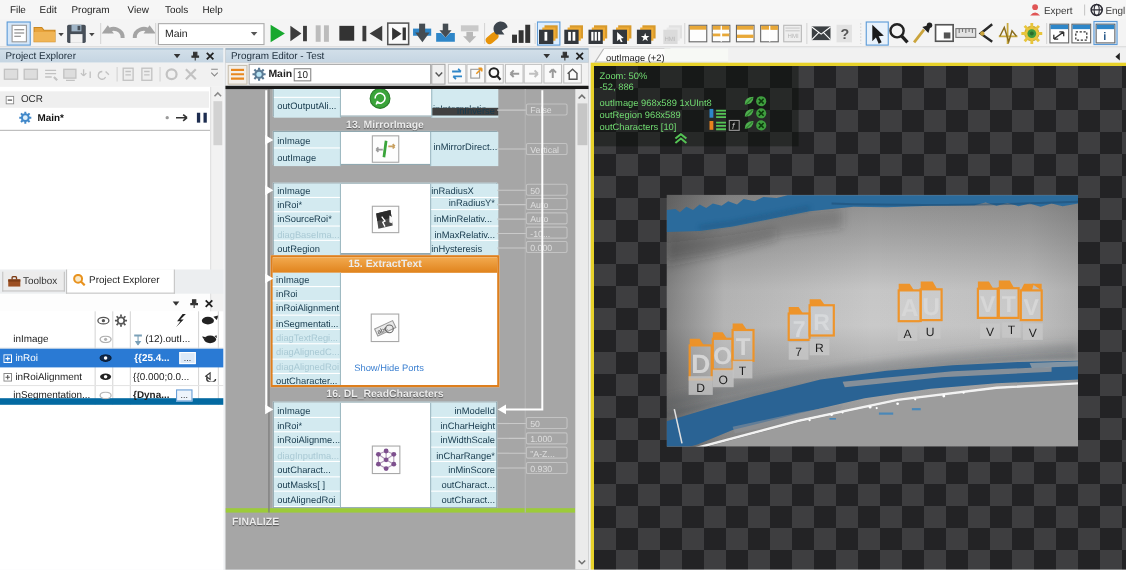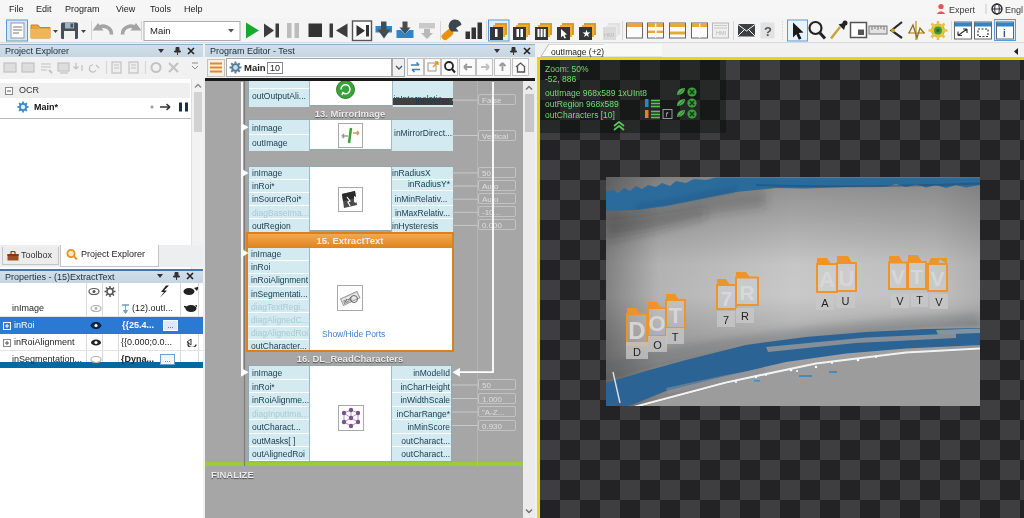--- a/index.html
+++ b/index.html
@@ -320,21 +320,20 @@
   </div>
   <div class="abs" style="left:60px;top:0;width:99px;height:22px;background:#fff;border:1px solid #c4c4c4;border-top:none">
    <svg class="abs" style="left:5px;top:4px" width="12" height="11" viewBox="0 0 12 11">
           <circle cx="5" cy="4.5" r="3.6" fill="#f9e9c8" stroke="#e8921e" stroke-width="1.8"></circle>
           <line x1="7.8" y1="7.2" x2="11" y2="10.4" stroke="#e8921e" stroke-width="2"></line>
         </svg>
    <span class="abs" style="left:20px;top:4px;color:#222">Project Explorer</span>
   </div>
  </div>
 
- <div class="ttl abs" style="left:0;top:225px;width:203px;height:14px;border-top:2px solid #4a76a8">Properties - (15)ExtractText</div>
  <svg class="abs" style="left:151px;top:227px" width="48" height="10" viewBox="0 0 48 10">
   <path d="M6 3 L12 3 L9 7 Z" fill="#333"></path>
   <path d="M24 1.5 L27 1.5 L27 5 L28.5 5 L28.5 6 L22.5 6 L22.5 5 L24 5 Z M25.5 6 L25.5 9" stroke="#333" fill="#333" stroke-width="1"></path>
   <path d="M36 2 L42 8 M42 2 L36 8" stroke="#222" stroke-width="1.6"></path>
  </svg>
  <div class="abs" style="left:0;top:239px;width:203px;height:279px;background:#fff" id="props">
 
   <svg class="abs" style="left:86px;top:2px" width="117" height="13" viewBox="0 0 117 13">
    <ellipse cx="8" cy="6.5" rx="5" ry="3" fill="none" stroke="#555" stroke-width="1.2"></ellipse>
         <circle cx="8" cy="6.5" r="1.5" fill="#555"></circle>

